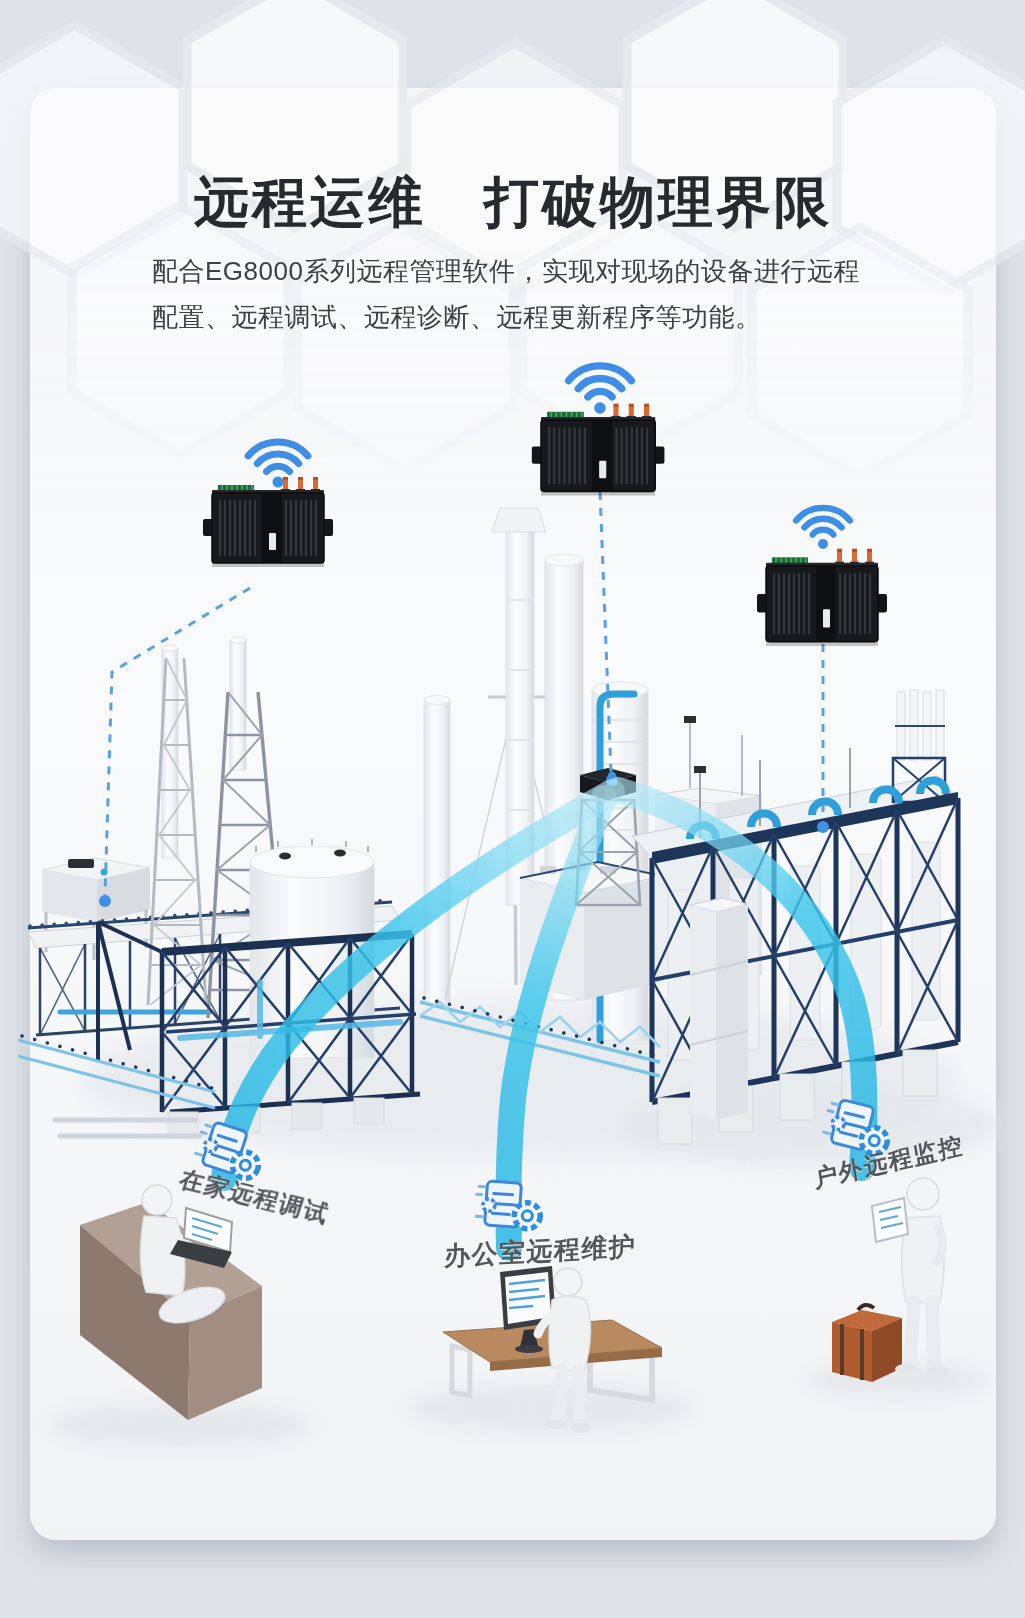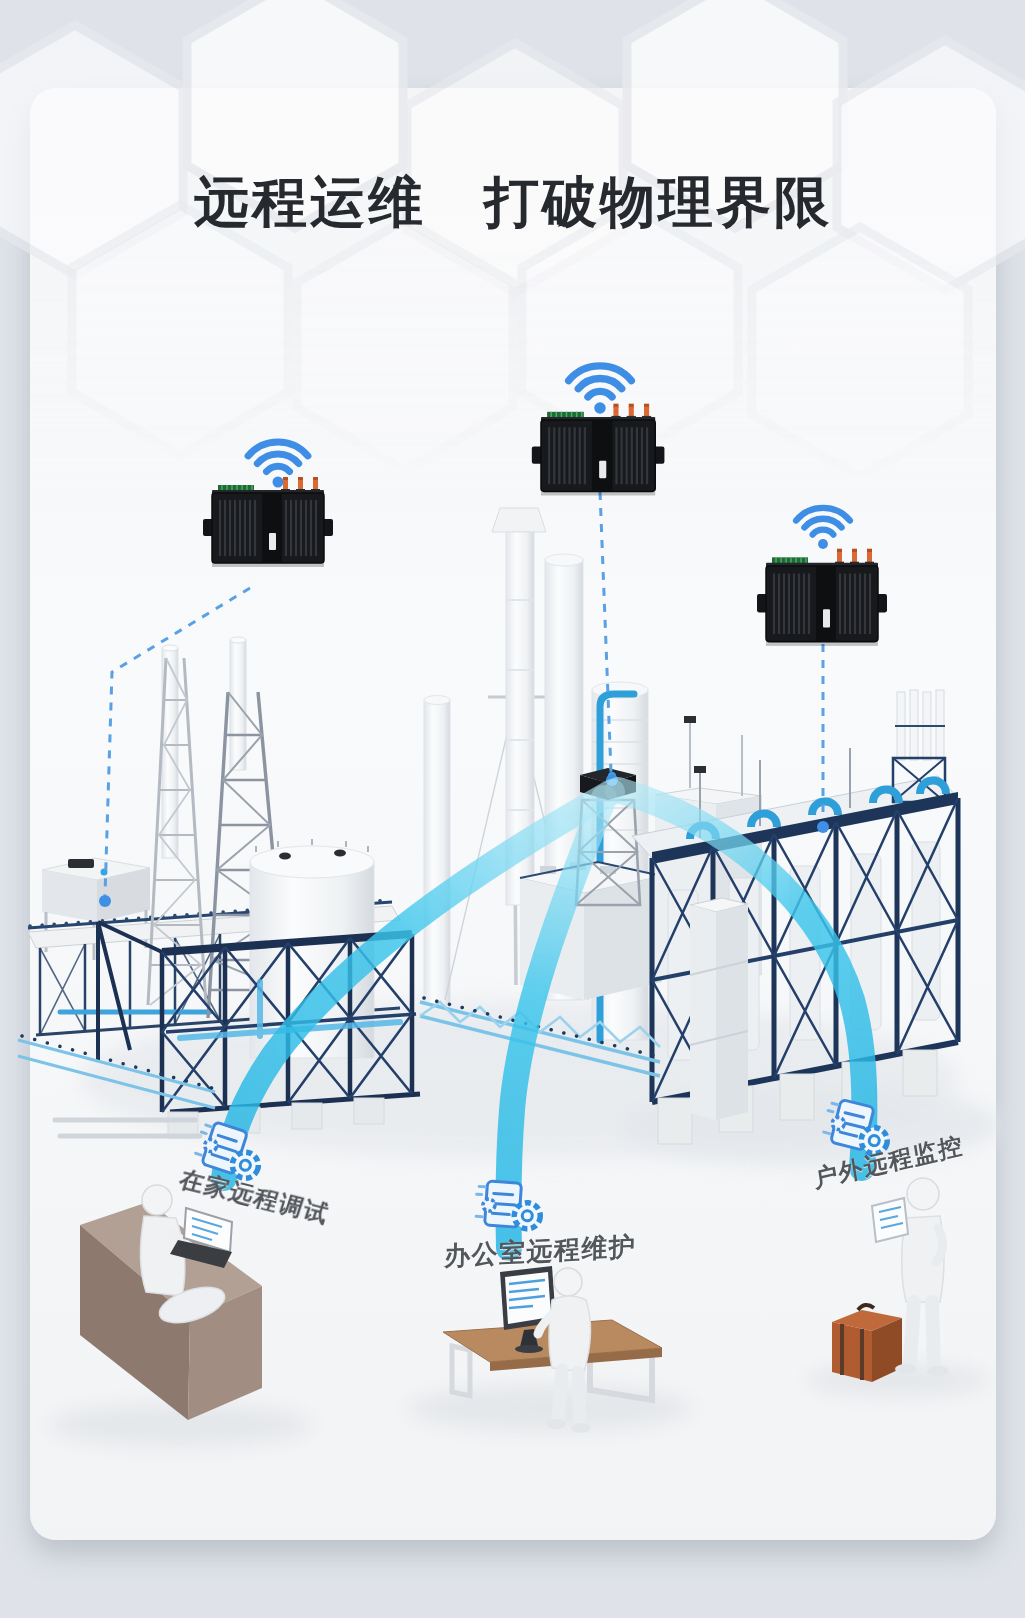--- a/index.html
+++ b/index.html
@@ -350,16 +350,17 @@
       <ellipse cx="906" cy="1369" rx="11" ry="5" fill="#e3e6e9"></ellipse>
         <ellipse cx="938" cy="1371" rx="11" ry="5" fill="#e3e6e9"></ellipse>
       <g>
         <path d="M872,1206 L904,1198 L908,1234 L876,1242 Z" fill="#fbfcfd" stroke="#b9bfc6" stroke-width="2"></path>
         <path d="M879,1212 l22,-5 M880,1220 l18,-4 M881,1228 l22,-5" stroke="#5aa7dd" stroke-width="2"></path>
       </g>
     </g>
   </svg>
 
   <div class="page-title">远程运维　打破物理界限</div>
+  <div class="page-subtitle">配合EG8000系列远程管理软件，实现对现场的设备进行远程配置、远程调试、远程诊断、远程更新程序等功能。</div>
   <div class="scenario-label label-home">在家远程调试</div>
   <div class="scenario-label label-office">办公室远程维护</div>
   <div class="scenario-label label-outdoor">户外远程监控</div>
 </div>
 
 </body></html>

